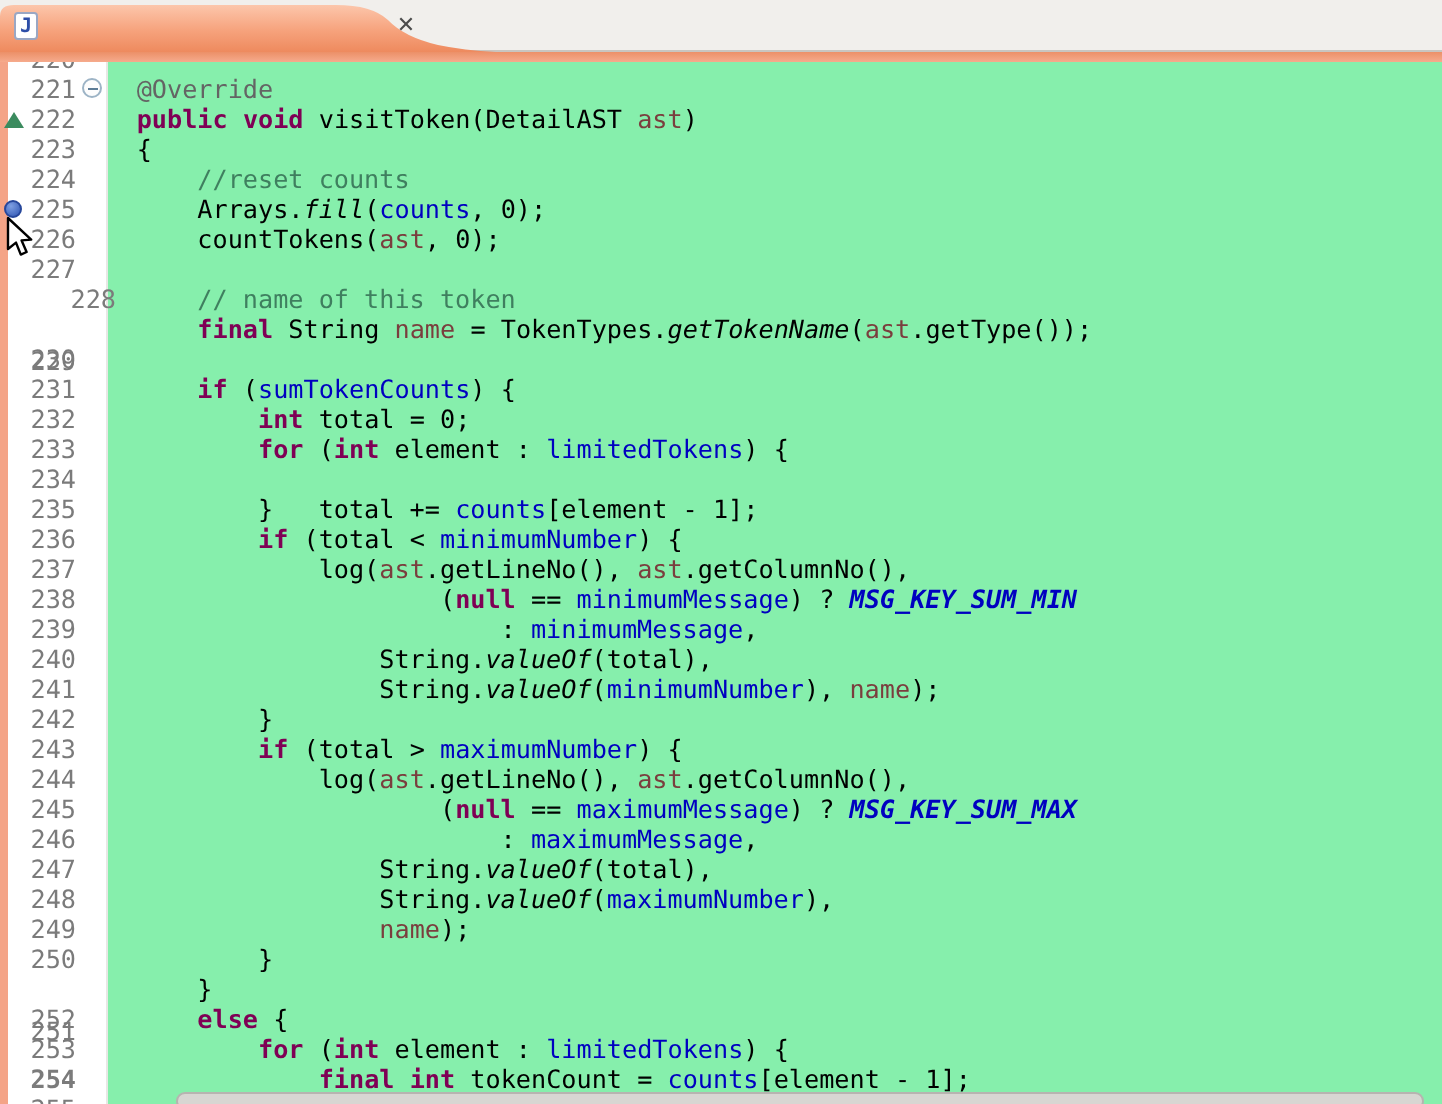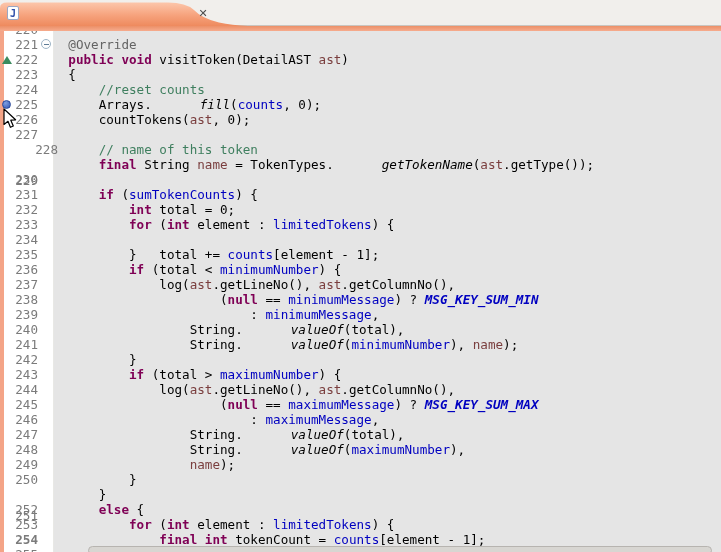--- a/index.html
+++ b/index.html
@@ -30,21 +30,21 @@
   }
   .tab-close{
     position:absolute;left:196px;top:4px;width:14px;height:16px;
     font-size:11px;color:#4c4c4c;text-align:center;line-height:16px;cursor:pointer;
   }
   .accent-strip{
     position:absolute;left:0;top:26px;width:721px;height:5px;
     background:linear-gradient(180deg,#ec9068,#f6ab8d);
   }
   
-  .editor{position:absolute;left:0;top:31px;width:721px;height:521px;overflow:hidden;background:#e5e5e5;}
+  .editor{position:absolute;left:0;top:31px;width:721px;height:521px;overflow:hidden;background:#86efac;}
   .ruler{
     position:absolute;left:0;top:0;width:54px;height:100%;
     background:#ffffff;border-right:1px solid #e8e8e5;box-sizing:border-box;
   }
   .diffbar{position:absolute;left:0;top:0;width:4px;height:100%;background:var(--accent,#f4a487);}
   .ruler-row{position:absolute;left:0;width:54px;height:15px;}
   .line-num{
     position:absolute;right:16px;top:0;
     font-family:"DejaVu Sans Mono",monospace;font-size:12.6px;line-height:15px;
     color:var(--ln,#7b7b7b);
@@ -70,21 +70,21 @@
   .code-area{position:absolute;left:55px;top:0;right:0;height:100%;overflow:hidden;}
   .code-line{
     position:absolute;left:-17px;height:15px;white-space:pre;
     font-family:"DejaVu Sans Mono",monospace;font-size:12.6px;line-height:15px;
     color:var(--txt,#000000);
   }
   .tk-k{color:var(--kw,#7f0055);font-weight:bold;}
   .tk-c{color:var(--cm,#3f7f5f);}
   .tk-f{color:var(--fld,#0000c0);}
   .tk-sf{color:var(--cst,#0000c0);font-weight:bold;font-style:italic;}
-  .tk-sm{font-style:italic;margin-left:48px;}
+  .tk-sm{font-style:italic;}
   .tk-p{color:var(--vr,#7a3e3e);}
   .tk-a{color:var(--ann,#646464);}
   .tk-d{color:var(--txt,#000000);}
   
   .cursor{position:absolute;left:3px;top:108px;z-index:50;}
   .hscroll{
     position:absolute;left:88px;top:546px;width:624px;height:9px;border-radius:5px;
     background:var(--thumb,#d8d6d2);border:1px solid #b7b4b0;box-sizing:border-box;z-index:40;
   }
 </style>

